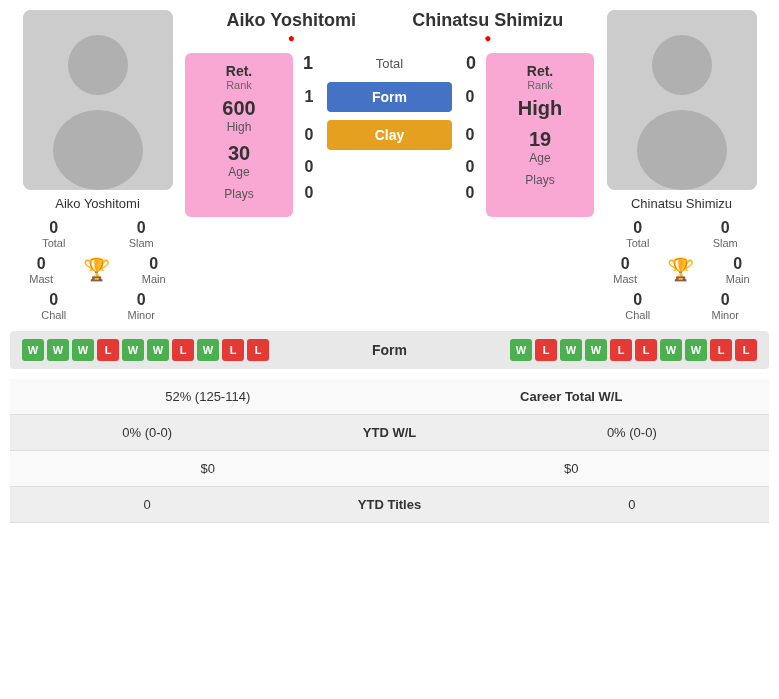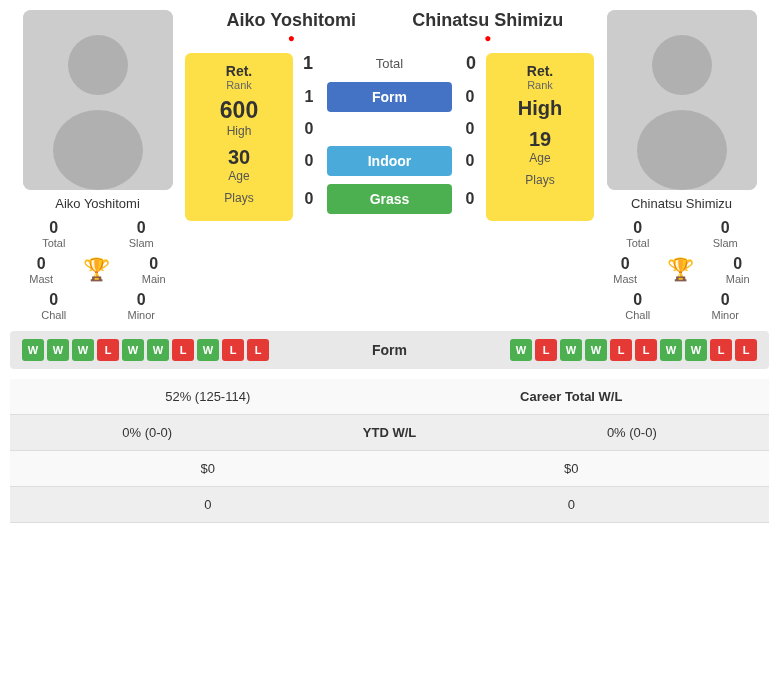--- a/index.html
+++ b/index.html
@@ -19,21 +19,21 @@
     .center-block { flex: 1; display: flex; flex-direction: column; align-items: center; }
     .player-header-name { font-size: 18px; font-weight: bold; text-align: center; }
 
     .stat-pair { display: flex; flex-direction: column; align-items: center; min-width: 40px; }
 
     
     .stats-rows { width: 100%; }
     .red-dot { color: red; font-size: 12px; }
 
     .stats-panel-left, .stats-panel-right {
-      background: #fde047;
+      background: #f9a8d4;
       border-radius: 6px;
       padding: 10px 8px;
       width: 108px;
     }
     .panel-center { text-align: center; margin-bottom: 6px; }
   </style>
 </head>
 <body>
 
 <div class="container">
@@ -101,21 +101,21 @@
       </div>
 
       <div style="display:flex;width:100%;gap:6px;">
 
         <div class="stats-panel-left">
           <div class="panel-center">
             <div style="font-weight:bold;font-size:14px;">Ret.</div>
             <div style="font-size:11px;color:#666;">Rank</div>
           </div>
           <div class="panel-center" style="margin-bottom:8px;">
-            <div style="font-weight:bold;font-size:23px;">600</div>
+            <div style="font-weight:bold;font-size:20px;">600</div>
             <div style="font-size:12px;color:#555;">High</div>
           </div>
           <div class="panel-center" style="margin-bottom:8px;">
             <div style="font-weight:bold;font-size:20px;">30</div>
             <div style="font-size:12px;color:#555;">Age</div>
           </div>
           <div class="panel-center">
             <div style="font-size:12px;color:#555;">Plays</div>
           </div>
         </div>
@@ -130,30 +130,29 @@
 
           <div id="court-rows" style="display:flex;flex-direction:column;gap:8px;width:100%;">
 
           <div style="display: flex; align-items: center; justify-content: space-between;">
     <span style="font-size:16px;font-weight:bold;width:20px;text-align:center;">1</span>
     <button style="padding:7px 0;border:none;border-radius:4px;color:white;font-size:14px;font-weight:bold;cursor:pointer;flex:1;margin:0 8px;background:#4472C4;">Form</button>
     <span style="font-size:16px;font-weight:bold;width:20px;text-align:center;">0</span>
   </div>
               <div style="display: flex; align-items: center; justify-content: space-between;">
     <span style="font-size:16px;font-weight:bold;width:20px;text-align:center;">0</span>
+    <button style="padding:7px 0;border:none;border-radius:4px;color:white;font-size:14px;font-weight:bold;cursor:pointer;flex:1;margin:0 8px;background:#E6A020;">Clay</button>
     <span style="font-size:16px;font-weight:bold;width:20px;text-align:center;">0</span>
   </div>
               <div style="display: flex; align-items: center; justify-content: space-between;">
     <span style="font-size:16px;font-weight:bold;width:20px;text-align:center;">0</span>
-    <button style="padding:7px 0;border:none;border-radius:4px;color:white;font-size:14px;font-weight:bold;cursor:pointer;flex:1;margin:0 8px;background:#4AABDB;">Indoor</button>
     <span style="font-size:16px;font-weight:bold;width:20px;text-align:center;">0</span>
   </div>
               <div style="display: flex; align-items: center; justify-content: space-between;">
     <span style="font-size:16px;font-weight:bold;width:20px;text-align:center;">0</span>
-    <button style="padding:7px 0;border:none;border-radius:4px;color:white;font-size:14px;font-weight:bold;cursor:pointer;flex:1;margin:0 8px;background:#4CAF50;">Grass</button>
     <span style="font-size:16px;font-weight:bold;width:20px;text-align:center;">0</span>
   </div>
             </div>
         </div>
 
         <div class="stats-panel-right">
           <div class="panel-center">
             <div style="font-weight:bold;font-size:14px;">Ret.</div>
             <div style="font-size:11px;color:#666;">Rank</div>
           </div>
@@ -257,17 +256,18 @@
     <span style="flex:1;text-align:center;font-size:13px;">0% (0-0)</span>
     <span style="flex:1;text-align:center;font-size:13px;font-weight:bold;">YTD W/L</span>
     <span style="flex:1;text-align:center;font-size:13px;">0% (0-0)</span>
   </div>
       <div style="display: flex; align-items: center; justify-content: space-between; padding: 10px 16px; background: rgb(249, 249, 249); border-bottom: 1px solid rgb(221, 221, 221);">
     <span style="flex:1;text-align:center;font-size:13px;">$0</span>
     <span style="flex:1;text-align:center;font-size:13px;">$0</span>
   </div>
       <div style="display: flex; align-items: center; justify-content: space-between; padding: 10px 16px; background: rgb(238, 238, 238); border-bottom: 1px solid rgb(221, 221, 221);">
     <span style="flex:1;text-align:center;font-size:13px;">0</span>
+    <span style="flex:1;text-align:center;font-size:13px;font-weight:bold;">YTD Titles</span>
     <span style="flex:1;text-align:center;font-size:13px;">0</span>
   </div>
     </div>
 
 </div>
 
 </body></html>

